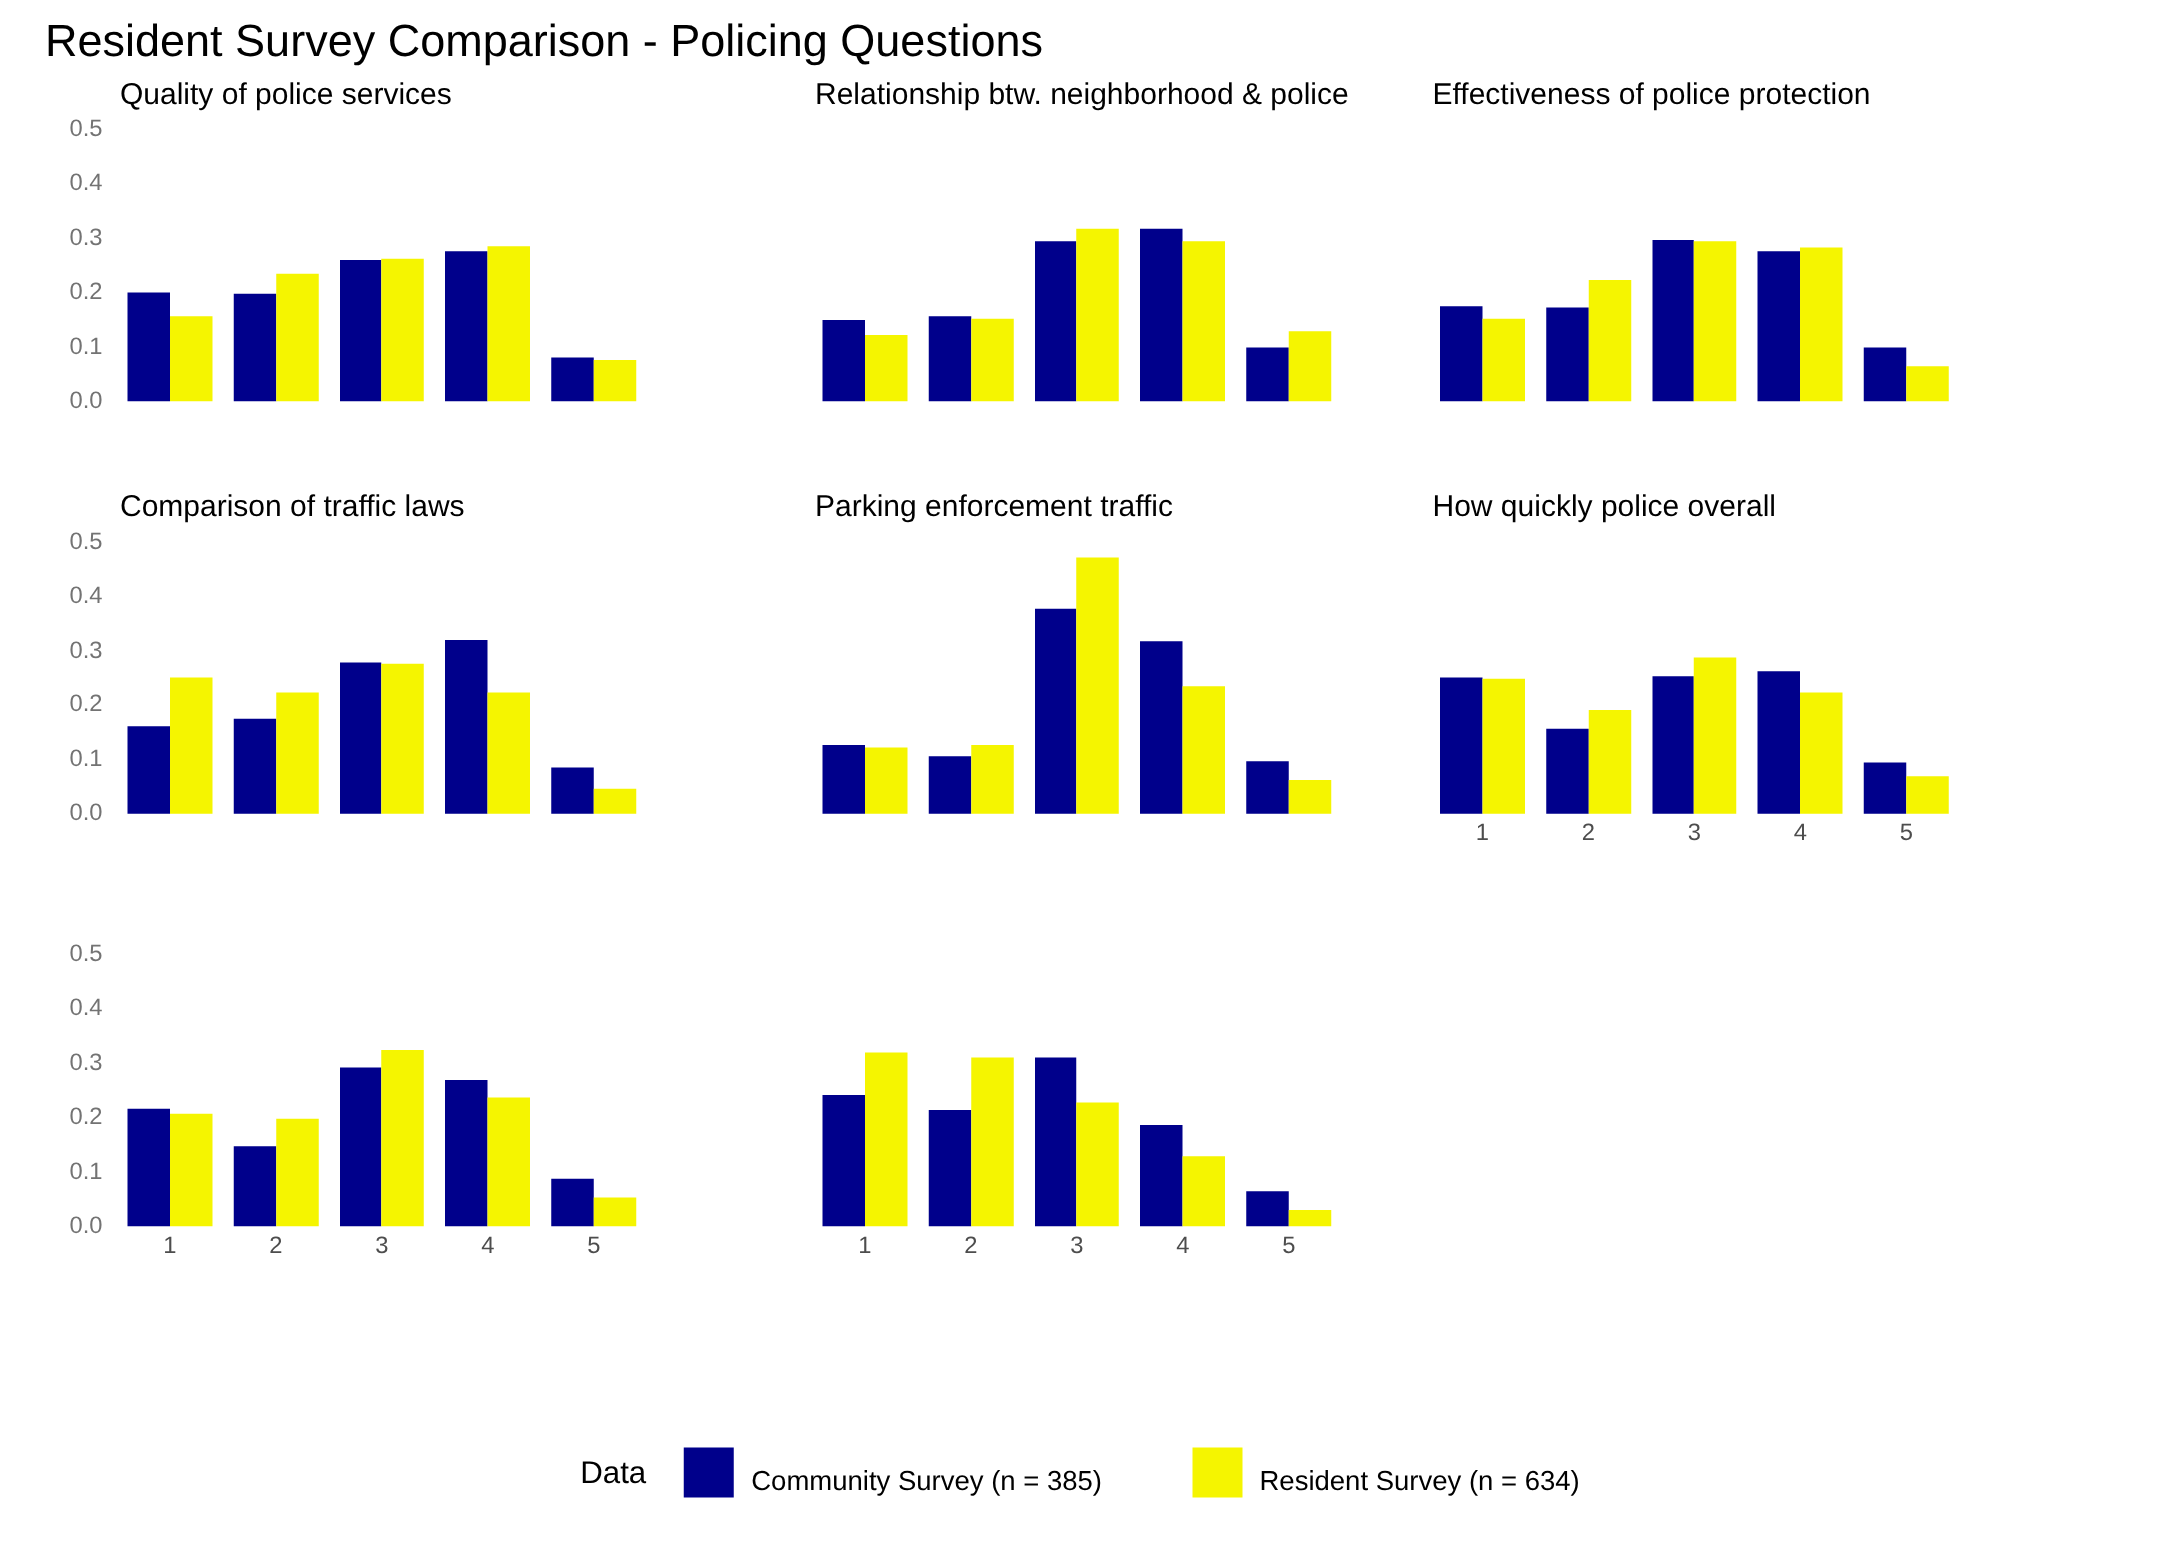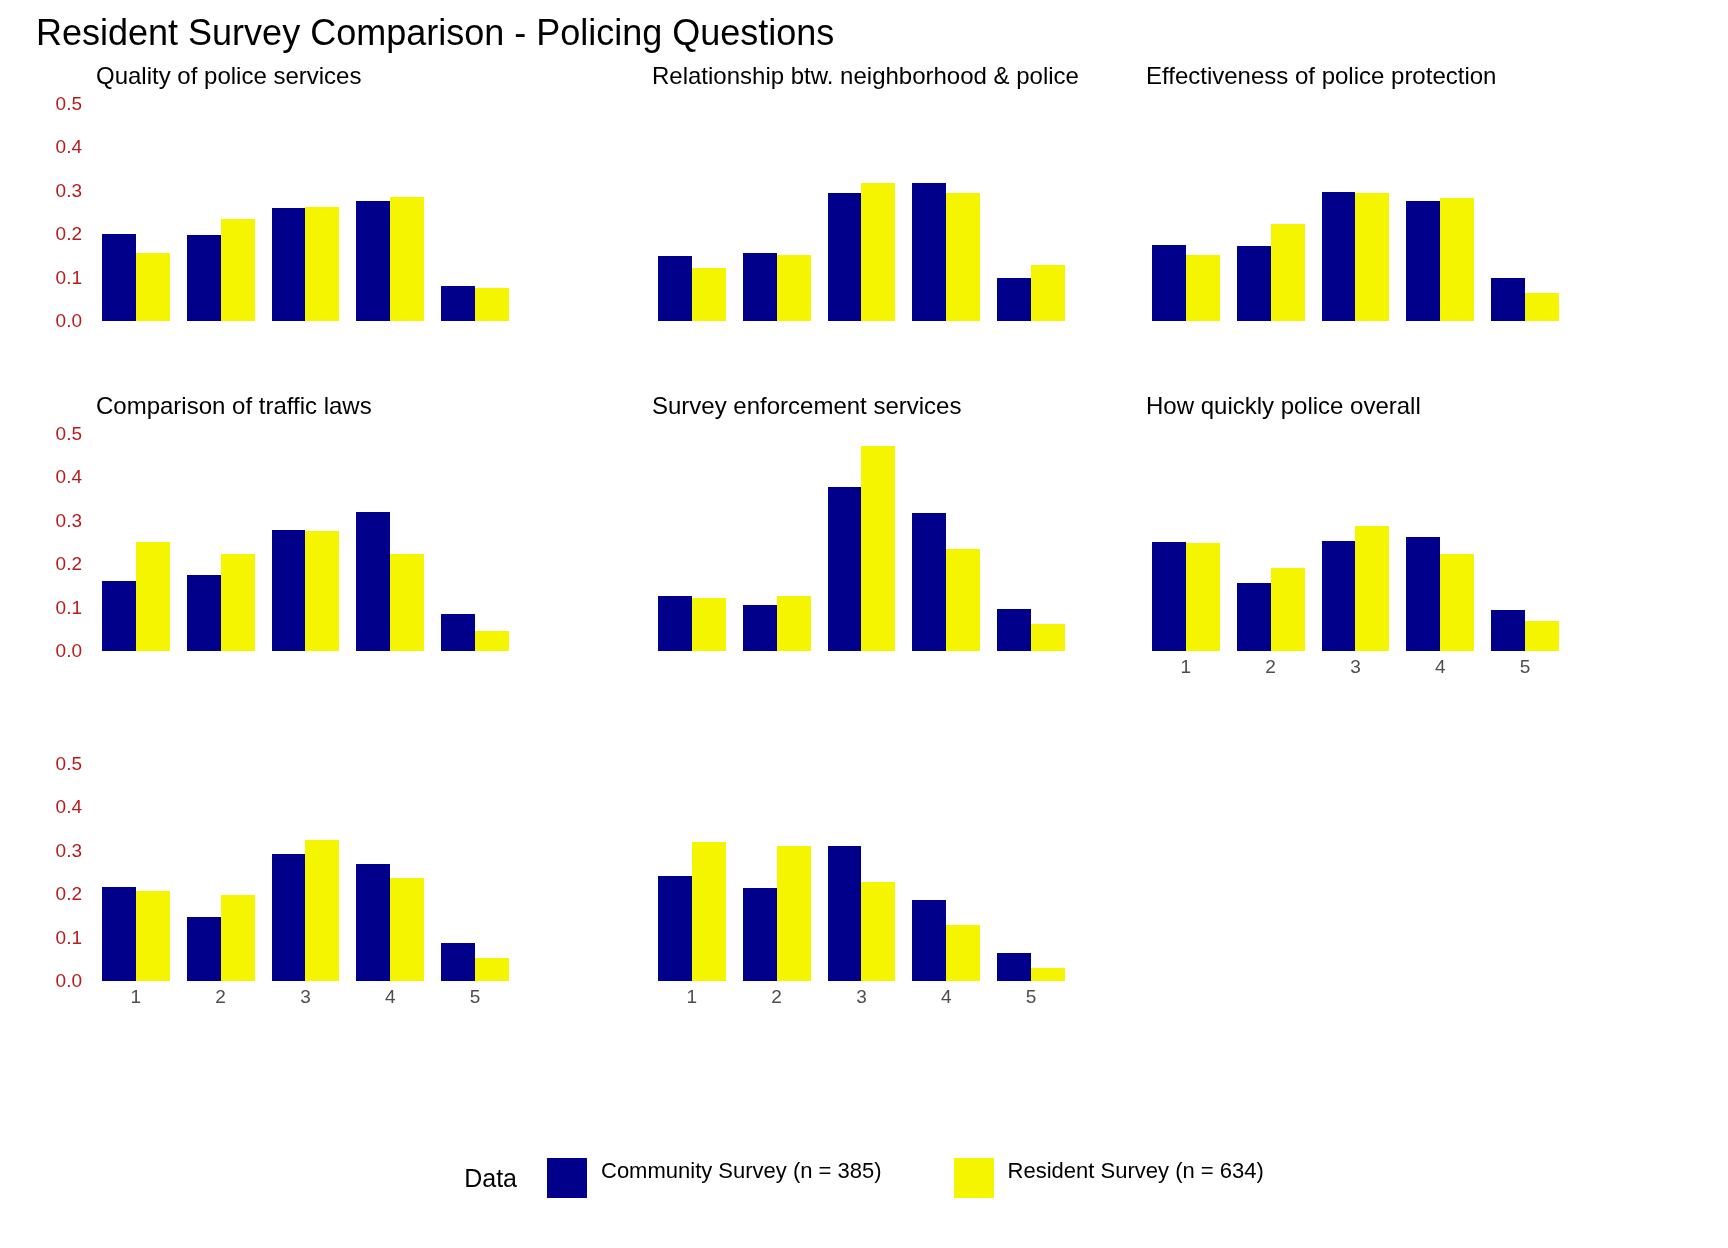--- a/index.html
+++ b/index.html
@@ -62,21 +62,21 @@
     left: 0px;
     top: 46px;
     width: 72px;
     height: 217px;
   }
   .ytick {
     position: absolute;
     right: 8px;
     font-size: 19px;
     transform: translateY(-50%);
-    color: #b91c1c;
+    color: #737373;
     white-space: nowrap;
   }
   .axis-labels-x {
     position: absolute;
     left: 78px;
     top: 268px;
     width: 424px;
     height: 30px;
   }
   .xtick {
@@ -107,21 +107,21 @@
     align-items: center;
     justify-content: center;
     gap: 18px;
   }
   .legend-title {
     font-size: 25px;
     margin-right: 12px;
   }
   .legend-item {
     display: flex;
-    align-items: flex-start;
+    align-items: flex-end;
     gap: 14px;
   }
   .legend-swatch {
     width: 40px; height: 40px;
     display: inline-block;
   }
   .legend-swatch.a { background: #00008B; }
   .legend-swatch.b { background: #F5F500; }
   .legend-label {
     font-size: 22px;
@@ -248,21 +248,21 @@
               <div class="bar a" style="width: 33.92px; left: 5.936px; height: 138.88px;"></div>
               <div class="bar b" style="width: 33.92px; left: 39.856px; height: 96.782px;"></div>
             </div>
             <div class="barset" style="left: 339.2px; width: 84.8px;">
               <div class="bar a" style="width: 33.92px; left: 5.936px; height: 36.89px;"></div>
               <div class="bar b" style="width: 33.92px; left: 39.856px; height: 20.398px;"></div>
             </div>
           </div>
         </div>
         <div class="panel col1">
-          <div class="panel-title">Survey enforcement services</div>
+          <div class="panel-title">Parking enforcement traffic</div>
           <div class="plot-area">
             <div class="barset" style="left: 0px; width: 84.8px;">
               <div class="bar a" style="width: 33.92px; left: 5.936px; height: 54.684px;"></div>
               <div class="bar b" style="width: 33.92px; left: 39.856px; height: 52.948px;"></div>
             </div>
             <div class="barset" style="left: 84.8px; width: 84.8px;">
               <div class="bar a" style="width: 33.92px; left: 5.936px; height: 45.57px;"></div>
               <div class="bar b" style="width: 33.92px; left: 39.856px; height: 54.684px;"></div>
             </div>
             <div class="barset" style="left: 169.6px; width: 84.8px;">

